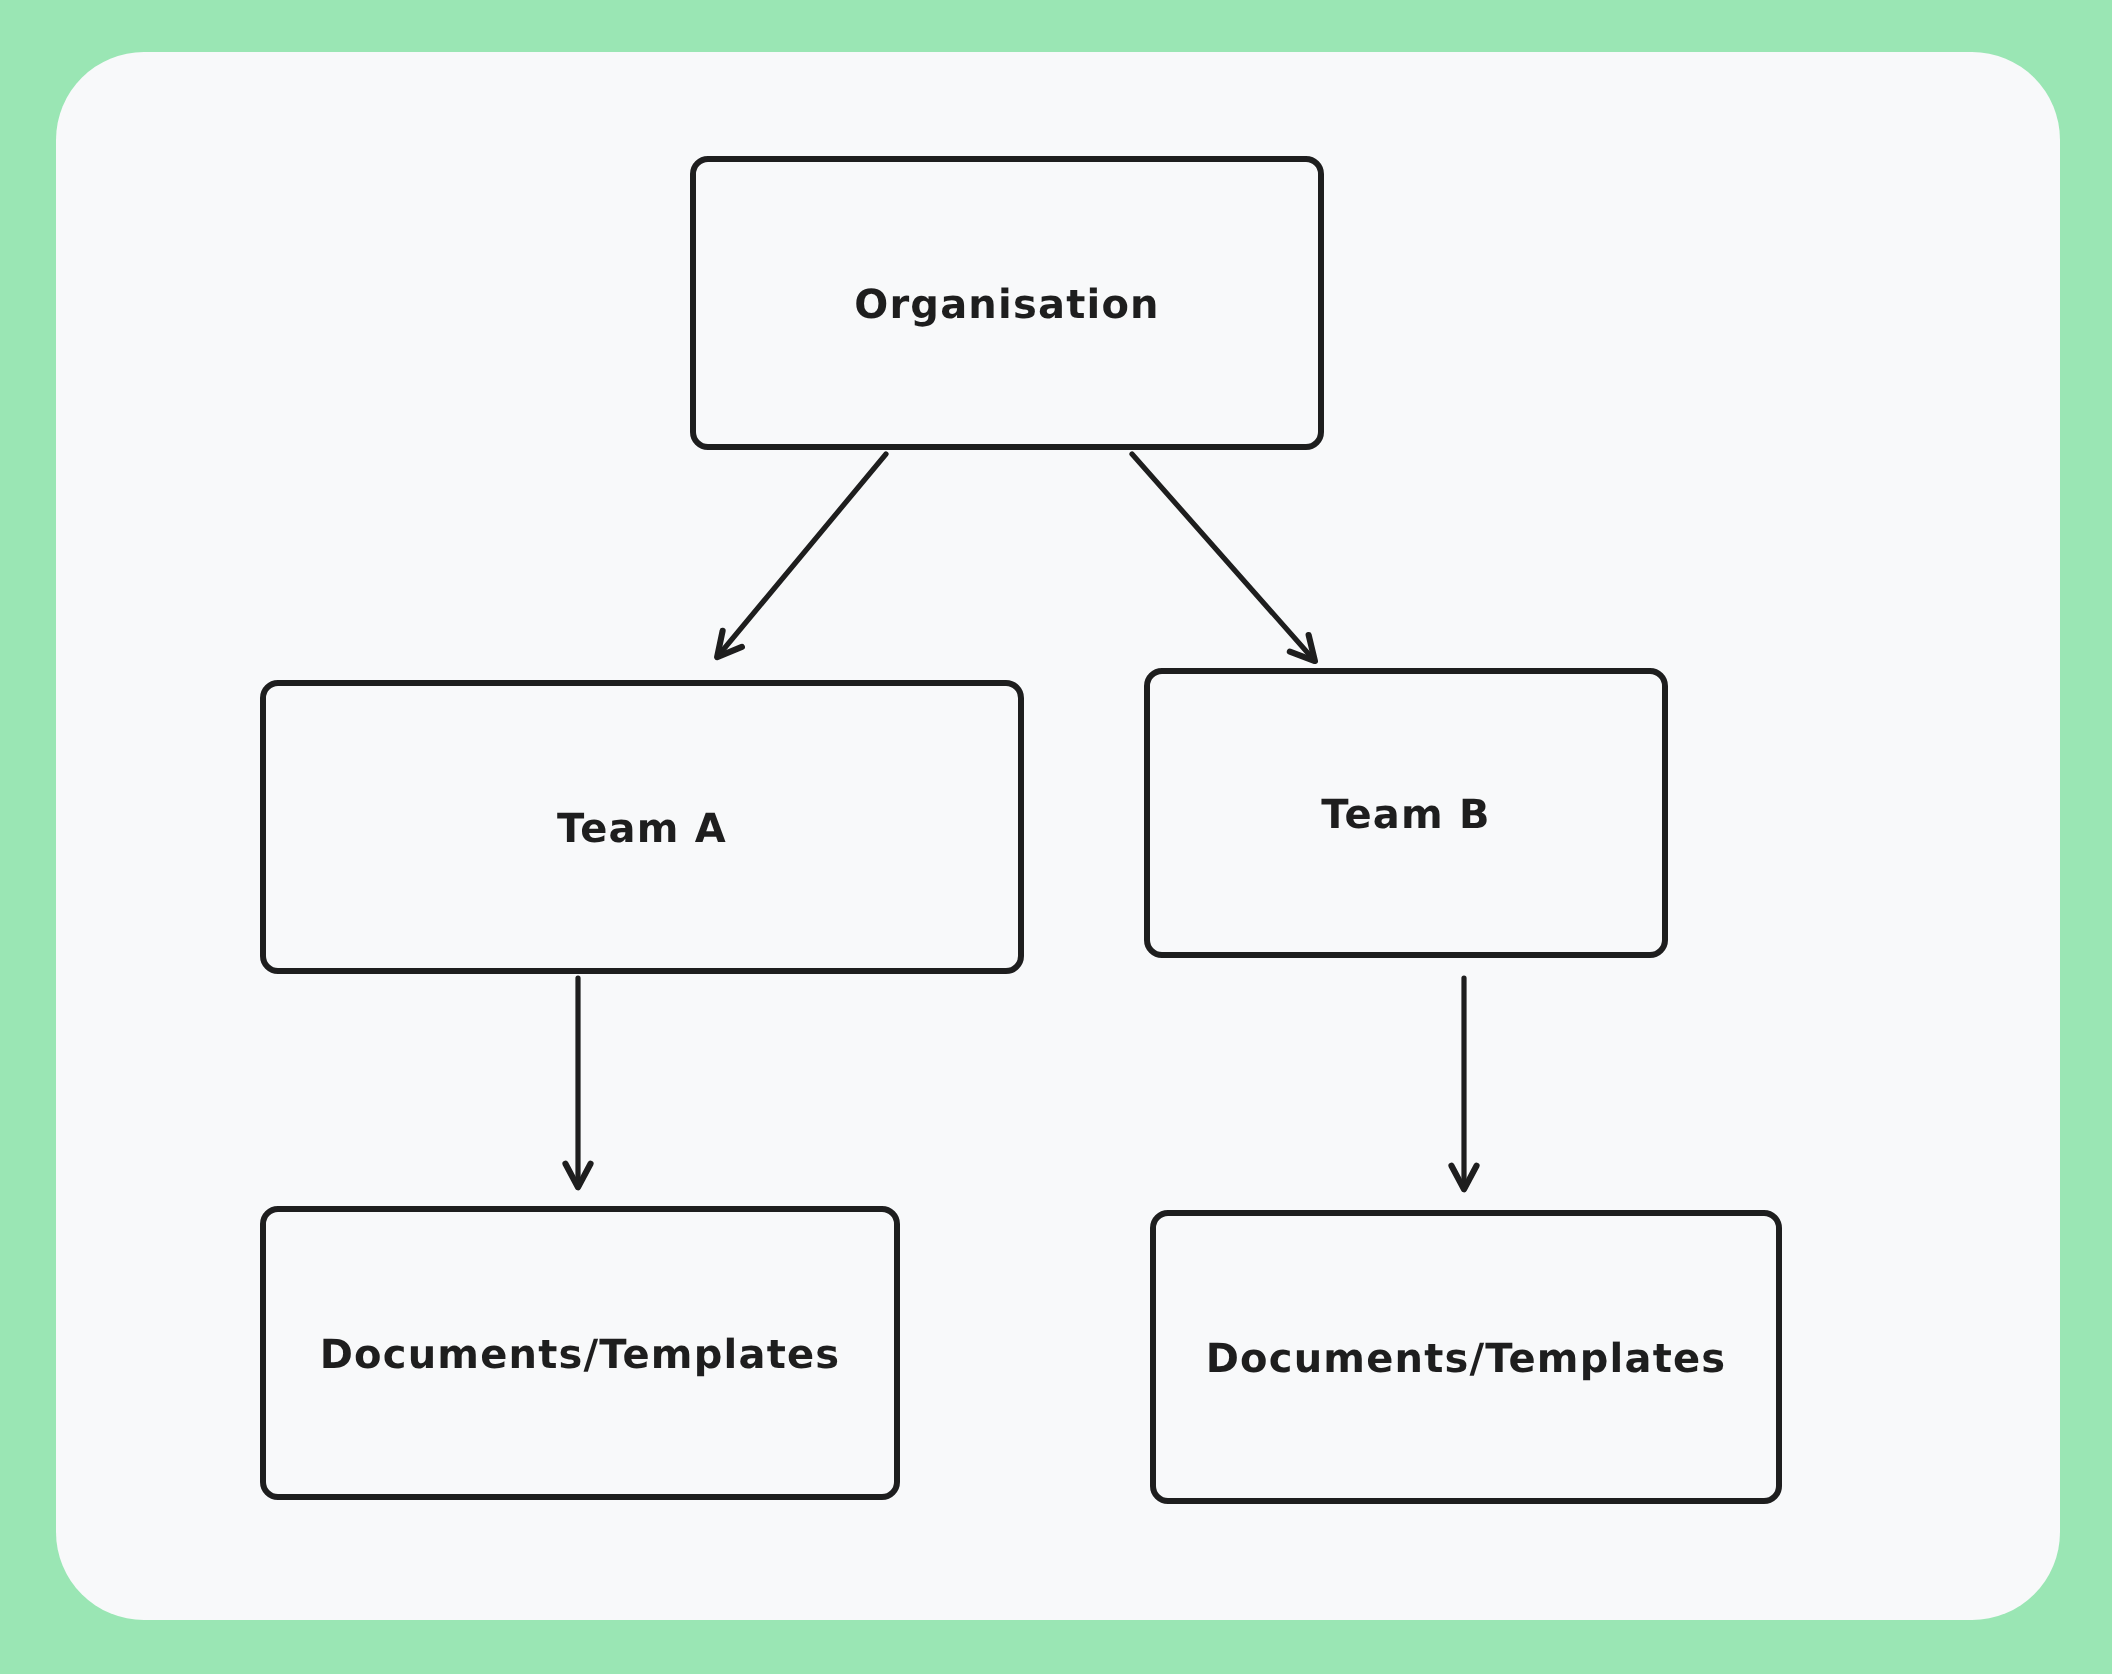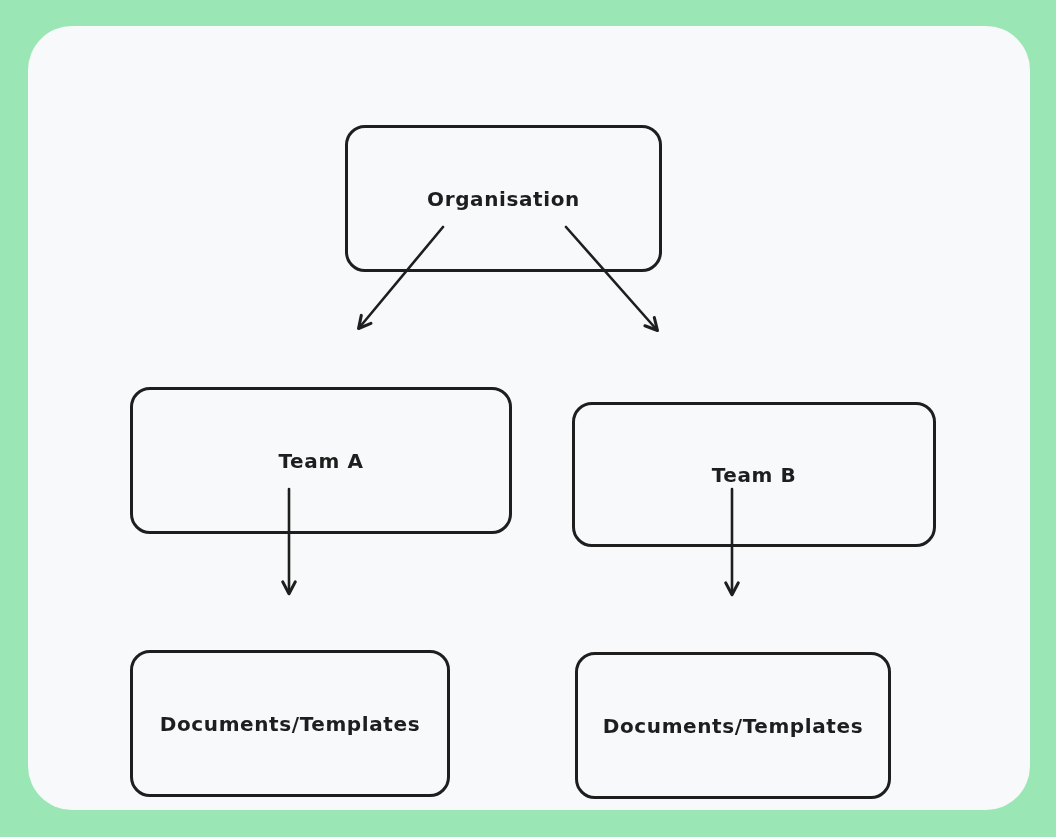--- a/index.html
+++ b/index.html
@@ -35,40 +35,39 @@
   .arrowhead-glyph{
     stroke:var(--stroke);
     stroke-width:2.2;
     stroke-linecap:round;
     stroke-linejoin:round;
     fill:none;
   }
   .node{
     position:absolute;
     border:3px solid var(--stroke);
-    border-radius:20px;
+    border-radius:9px;
     background:transparent;
     display:flex;
     align-items:center;
     justify-content:center;
     box-sizing:border-box;
-    margin-top:47px;
   }
   .node-label{
     color:var(--stroke);
     font-size:20px;
     font-weight:700;
     letter-spacing:0.6px;
     white-space:nowrap;
     user-select:none;
   }
   
   #node-organisation{left:345px;top:78px;width:317px;height:147px;}
   #node-team-a{left:130px;top:340px;width:382px;height:147px;}
-  #node-team-b{left:572px;top:355px;width:364px;height:145px;text-align:center;}
+  #node-team-b{left:572px;top:334px;width:262px;height:145px;text-align:center;}
   #node-documents-a{left:130px;top:603px;width:320px;height:147px;}
   #node-documents-b{left:575px;top:605px;width:316px;height:147px;}
 </style>
 </head>
 <body>
 
 <div class="panel"></div>
 
 <svg class="edges" viewBox="0 0 1056 837" xmlns="http://www.w3.org/2000/svg">
   <defs>

